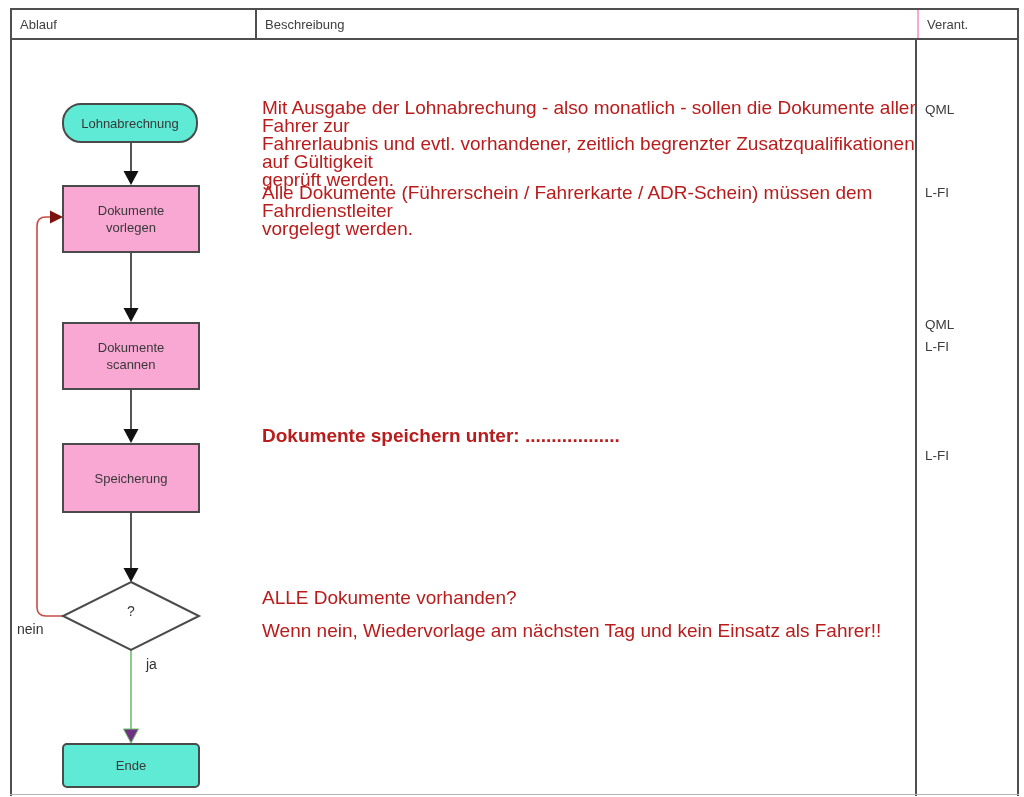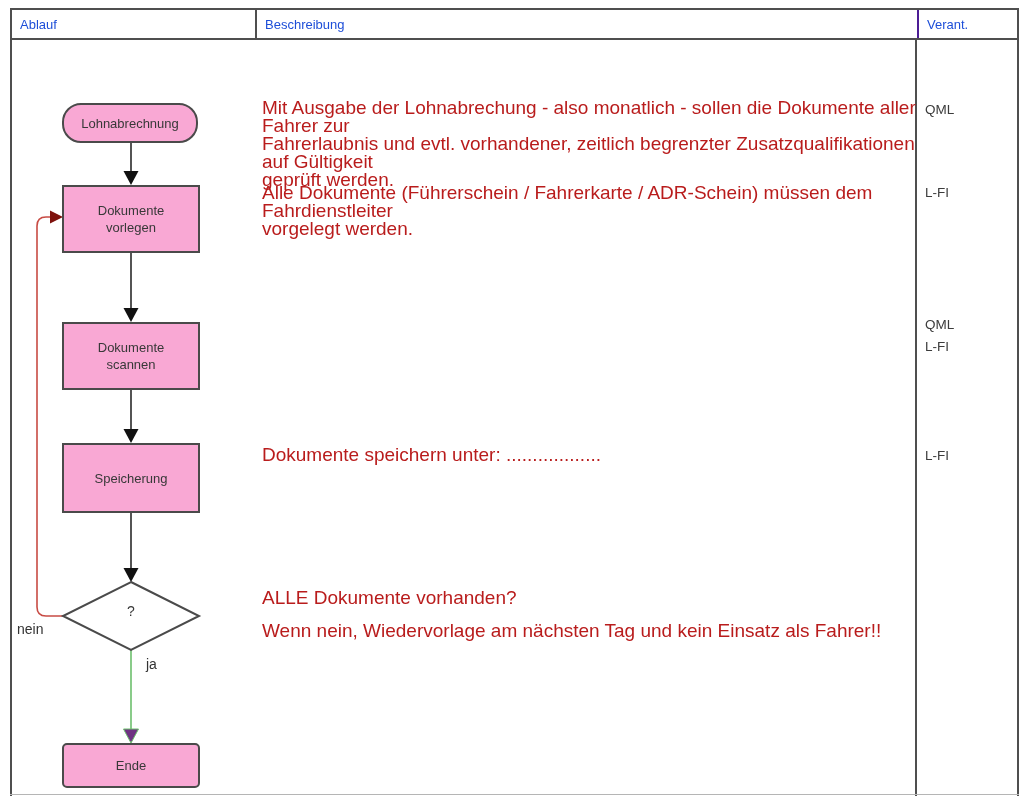--- a/index.html
+++ b/index.html
@@ -3,56 +3,56 @@
 <meta charset="utf-8">
 <style>
   html,body{margin:0;padding:0;background:#fff;}
   .page{
     position:relative;width:1024px;height:797px;background:#ffffff;overflow:hidden;
     font-family:"Liberation Sans", sans-serif;color:#3c3c3c;
   }
   
   .hdr-row{position:absolute;left:10px;top:8px;width:1009px;height:32px;
     border:2px solid #4f4f4f;box-sizing:border-box;display:flex;}
-  .hdr-cell{display:flex;align-items:center;padding-left:8px;font-size:13px;color:#1d4ed8;box-sizing:border-box;text-align:center;}
+  .hdr-cell{display:flex;align-items:center;padding-left:8px;font-size:13px;color:#404040;box-sizing:border-box;text-align:center;}
   .hdr-ablauf{width:245px;border-right:2px solid #4f4f4f;}
-  .hdr-beschr{width:662px;border-right:2px solid #4c1d95;}
+  .hdr-beschr{width:662px;border-right:2px solid #f9a8d4;}
   .hdr-verant{flex:1;}
   .vline{position:absolute;top:40px;bottom:1px;width:2px;background:#4f4f4f;}
   .vline-left{left:10px;}
   .vline-verant{left:915px;}
   .vline-right{left:1017px;}
   .hline-bottom{position:absolute;left:10px;top:794px;width:1009px;height:1px;background:#b5b5b5;}
 
   
   .shape{position:absolute;box-sizing:border-box;border:2px solid #4a4a4a;
     display:flex;align-items:center;justify-content:center;text-align:center;
     font-size:13px;line-height:17px;color:#383838;white-space:pre-line;background:#f9a8d4;}
-  .terminator{background:#f9a8d4;border-radius:19px;}
+  .terminator{background:#5eead4;border-radius:19px;}
   .start{left:62px;top:103px;width:136px;height:40px;}
   .box-vorlegen{left:62px;top:185px;width:138px;height:68px;}
   .box-scannen{left:62px;top:322px;width:138px;height:68px;}
   .box-speicherung{left:62px;top:443px;width:138px;height:70px;text-align:center;}
   .end{left:62px;top:743px;width:138px;height:45px;border-radius:5px;}
   .qmark{position:absolute;left:63px;top:603px;width:136px;text-align:center;
     font-size:14px;color:#383838;}
 
   svg.connectors{position:absolute;left:0;top:0;pointer-events:none;}
 
   
   .edge-label{position:absolute;font-size:14px;color:#333;}
   .lbl-nein{left:17px;top:621px;}
   .lbl-ja{left:146px;top:656px;}
 
   
   .desc{position:absolute;left:262px;width:655px;font-size:19px;line-height:18px;
     color:#b91c1c;white-space:pre-line;}
   .desc-1{top:99px;}
   .desc-2{top:184px;}
-  .desc-3{top:446px;}
+  .desc-3{top:427px;font-weight:bold;}
   .desc-4{top:589px;}
   .desc-5{top:622px;}
   .verant-val{position:absolute;left:925px;font-size:13.5px;line-height:22px;
     color:#3c3c3c;white-space:pre-line;}
   .ver-1{top:99px;}
   .ver-2{top:182px;}
   .ver-3{top:314px;}
   .ver-4{top:445px;}
 </style>
 </head>

